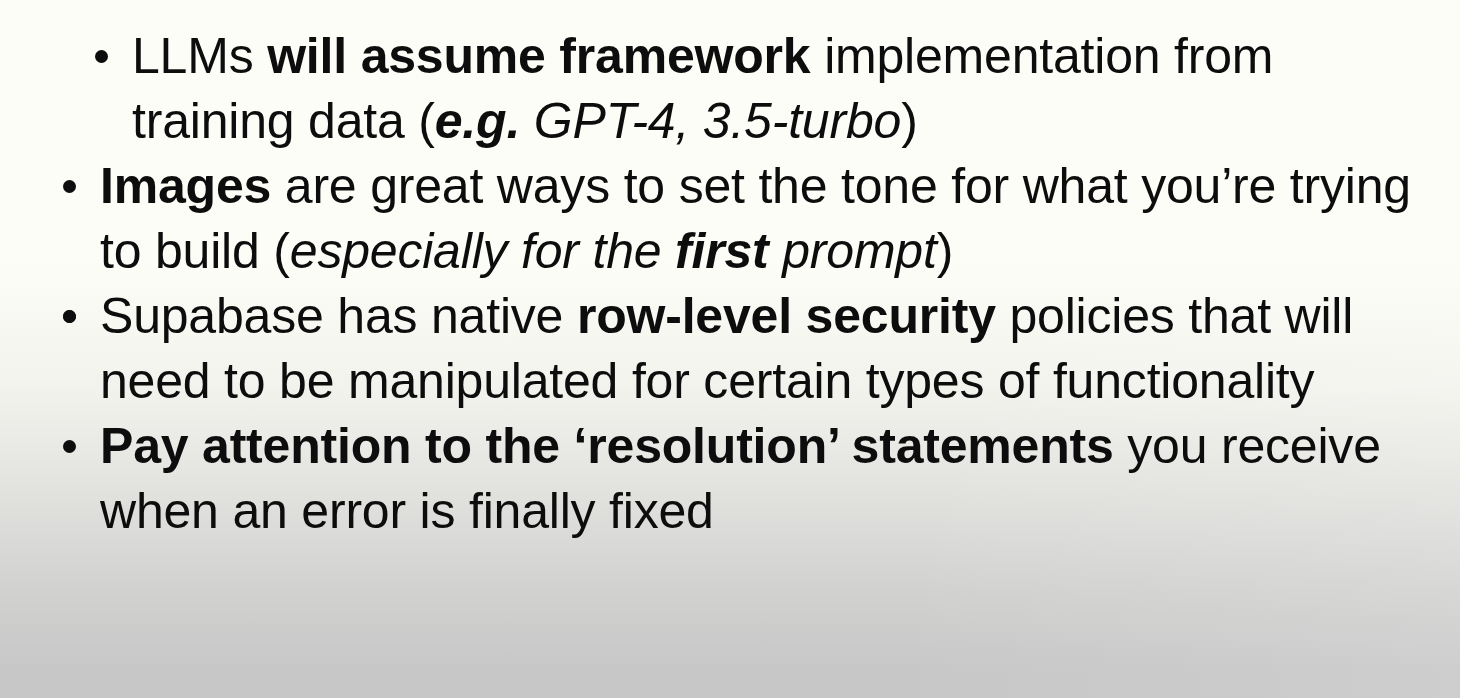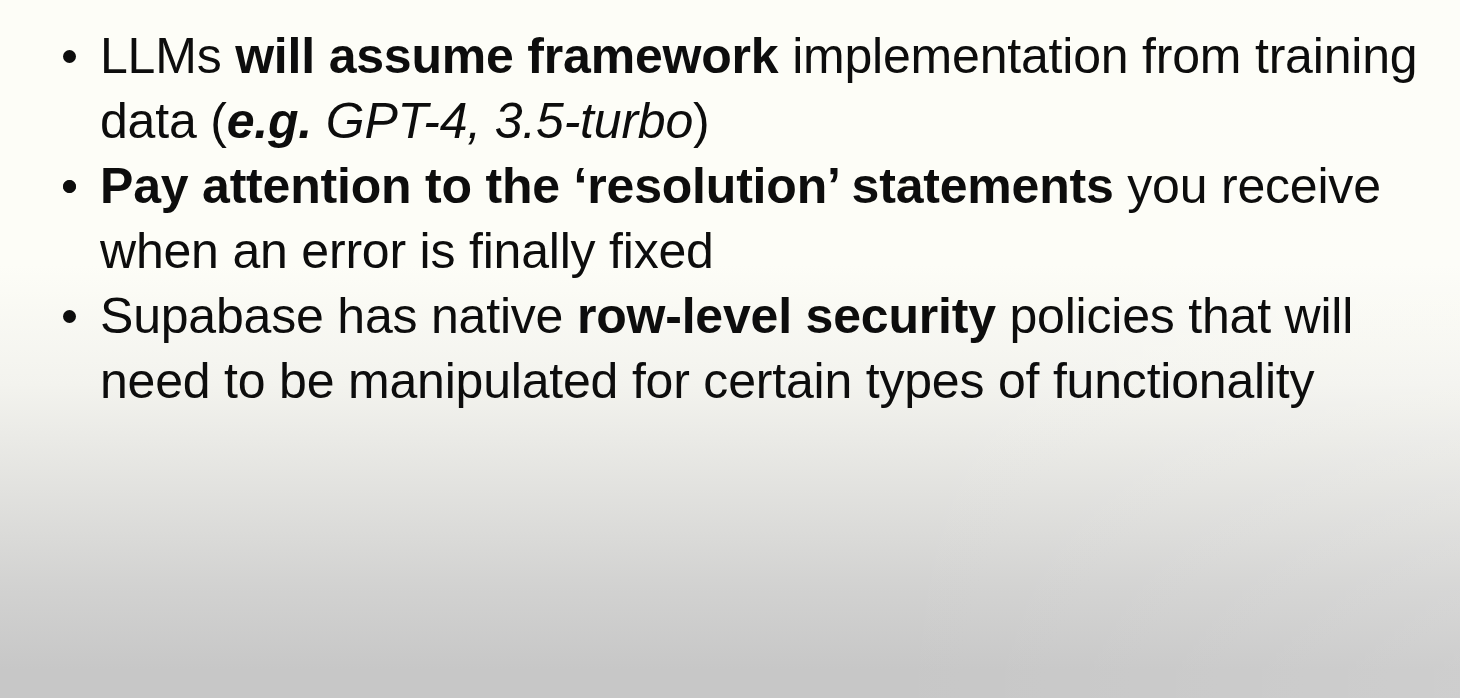--- a/index.html
+++ b/index.html
@@ -83,35 +83,39 @@
     font-style: italic;
   }
 </style>
 </head>
 <body>
 
 <div id="slide" style="background: linear-gradient(rgb(253, 253, 247) 0%, rgb(253, 253, 247) 38%, rgb(243, 243, 238) 55%, rgb(226, 226, 223) 70%, rgb(210, 210, 209) 84%, rgb(199, 199, 199) 96%, rgb(199, 199, 199) 100%);">
 
   <ul class="bullet-list">
 
-    <li class="bullet-item" style="color: rgb(13, 13, 13);">
+    <li class="bullet-item" style="color: rgb(13, 13, 13); margin-left: 32px;">
       <span class="bullet-dot" style="background: rgb(13, 13, 13);"></span>
       <span class="bullet-text"><span>LLMs </span><b>will assume framework</b><span> implementation from training data (</span><span class="bi">e.g.</span><i> GPT-4, 3.5-turbo</i><span>)</span></span>
     </li>
 
+    <li class="bullet-item" style="color: rgb(13, 13, 13);">
+      <span class="bullet-dot" style="background: rgb(13, 13, 13);"></span>
+      <span class="bullet-text"><b>Images</b><span> are great ways to set the tone for what you’re trying to build (</span><i>especially for the </i><span class="bi">first</span><i> prompt</i><span>)</span></span>
+    </li>
 
     <li class="bullet-item" style="color: rgb(13, 13, 13);">
       <span class="bullet-dot" style="background: rgb(13, 13, 13);"></span>
     </li>
 
     <li class="bullet-item" style="color: rgb(13, 13, 13);">
       <span class="bullet-dot" style="background: rgb(13, 13, 13);"></span>
-      <span class="bullet-text"><b>Pay attention to the ‘resolution’ statements</b><span> you receive when an error is finally fixed</span></span>
+      <span class="bullet-text"><span>Supabase has native </span><b>row-level security</b><span> policies that will need to be manipulated for certain types of functionality</span></span>
     </li>
 
     <li class="bullet-item" style="color: rgb(13, 13, 13);">
       <span class="bullet-dot" style="background: rgb(13, 13, 13);"></span>
-      <span class="bullet-text"><span>Supabase has native </span><b>row-level security</b><span> policies that will need to be manipulated for certain types of functionality</span></span>
+      <span class="bullet-text"><b>Pay attention to the ‘resolution’ statements</b><span> you receive when an error is finally fixed</span></span>
     </li>
 
   </ul>
 
 </div>
 
 </body></html>

